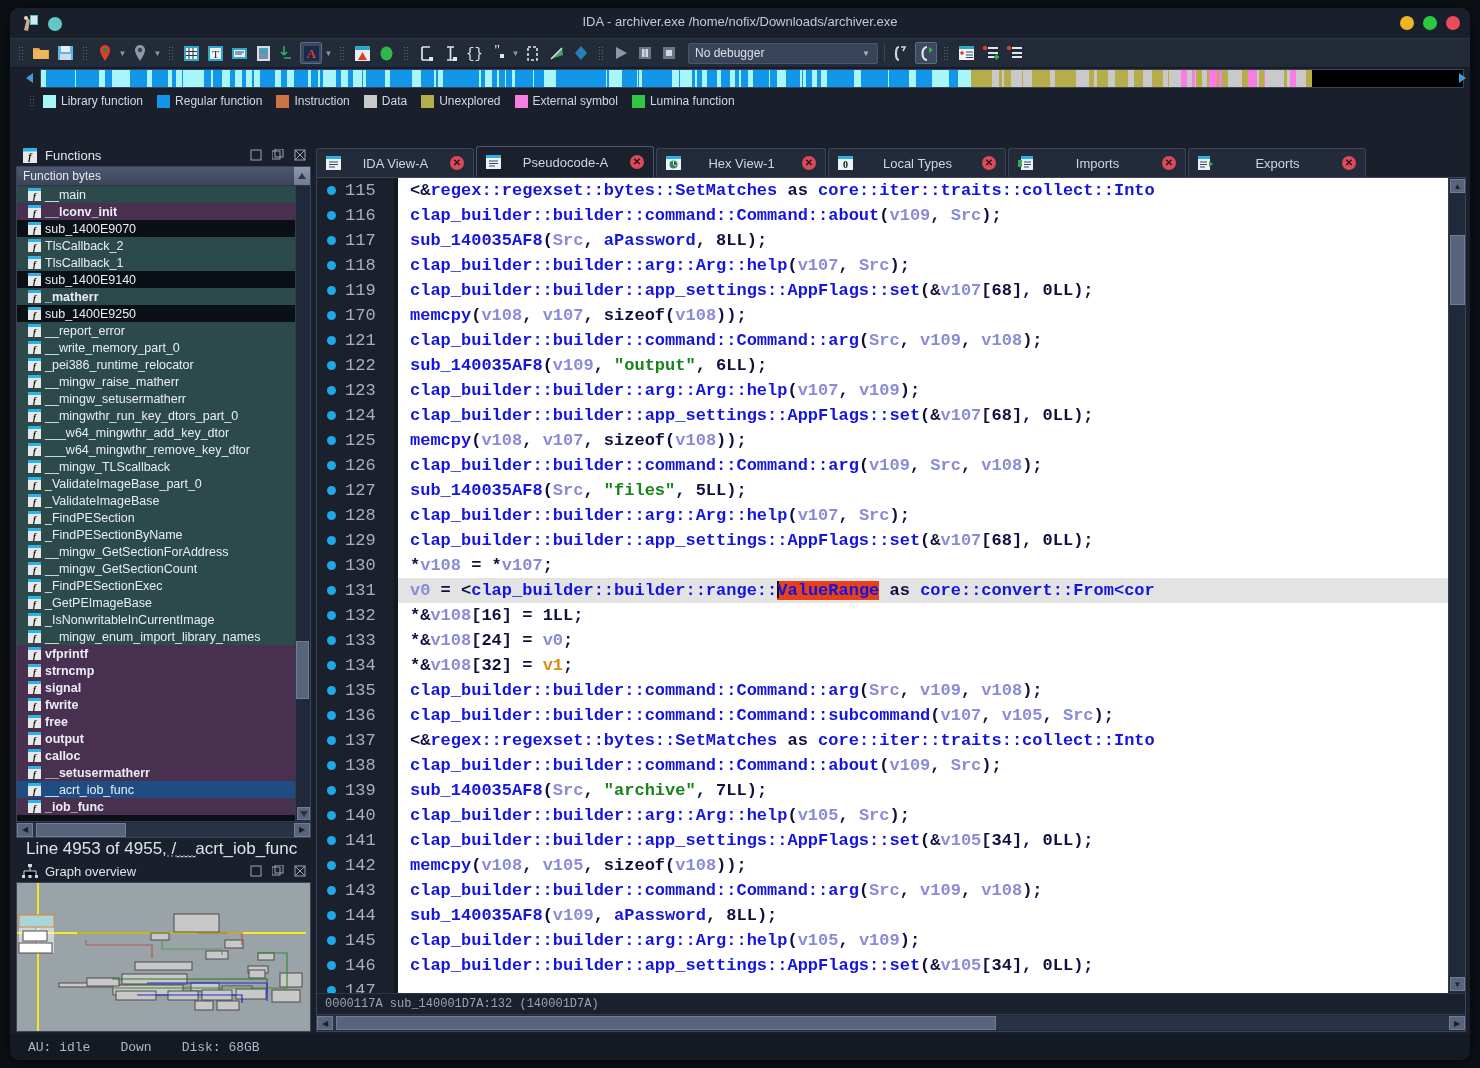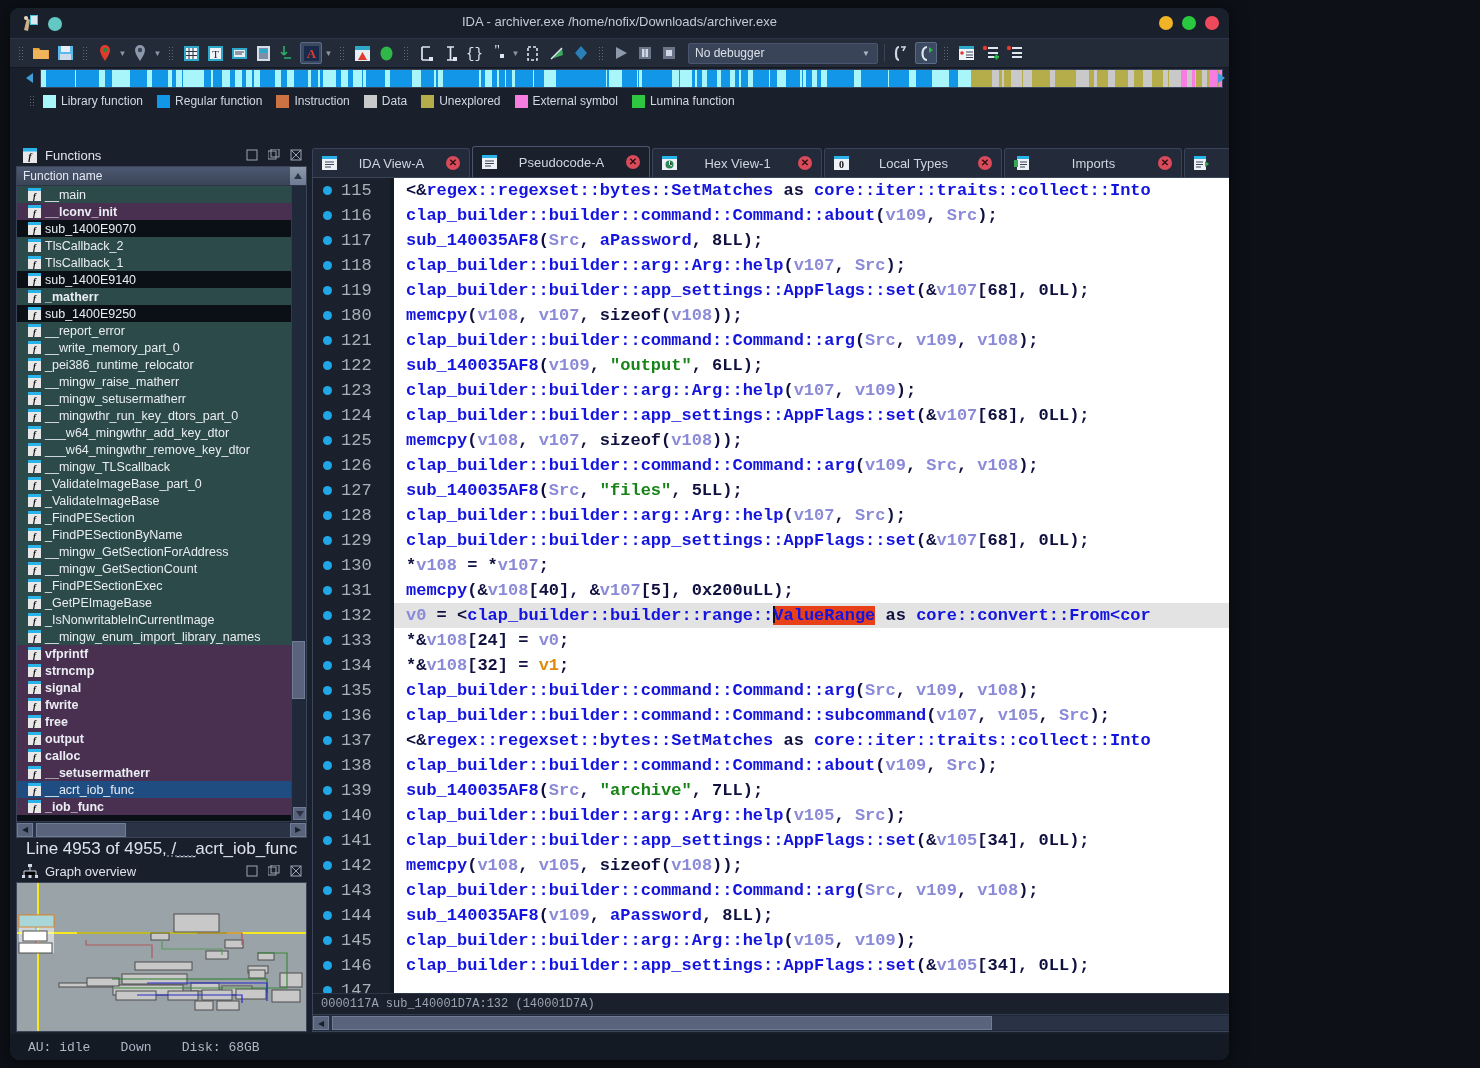--- a/index.html
+++ b/index.html
@@ -1,20 +1,20 @@
 <!DOCTYPE html>
 <html><head>
 <meta charset="utf-8">
 <style>
   * { box-sizing: border-box; margin:0; padding:0; }
   html,body { width:1480px; height:1068px; background:#0d1117; overflow:hidden; }
   body { font-family:"Liberation Sans", sans-serif; }
 
   .win {
-    position:absolute; left:10px; top:8px; width:1219px; height:1052px;
+    position:absolute; left:10px; top:8px; width:1460px; height:1052px;
     background:#1a202b; border-radius:9px; overflow:hidden;
     box-shadow:0 2px 18px rgba(0,0,0,.7);
   }
 
   
   .titlebar { position:relative; height:30px; background:#1a202b; }
   .title-text {
     position:absolute; left:0; right:0; top:6px; text-align:center;
     color:#c3cad6; font-size:13px;
   }
@@ -817,21 +817,21 @@
           <div class="pnl-btn">
             <svg width="12" height="12" viewBox="0 0 12 12">
                 <rect x="1" y="1" width="10" height="10" stroke="#9aa4b4" fill="none"></rect>
                 <path d="M1 1l10 10M11 1L1 11" stroke="#9aa4b4"></path>
               </svg>
             </div>
         </div>
 
         <div class="fn-wrap">
           <div class="fn-headrow">
-            <span class="hl">Function name</span>
+            <span class="hl">Function bytes</span>
             <span class="spin">
               <svg width="8" height="6" viewBox="0 0 8 6">
                   <path d="M4 0 L8 6 H0 Z" fill="#2b3444"></path>
                 </svg>
               </span>
           </div>
           <div class="fn-body" id="fnlist">
             <div class="fn-row t-lib">
                 <span class="ficon">
                   <i>f</i>
@@ -1237,21 +1237,21 @@
               <div class="gut-row">
                 <span class="gut-dot"></span>
                 <span class="gut-num">118</span>
               </div>
               <div class="gut-row">
                 <span class="gut-dot"></span>
                 <span class="gut-num">119</span>
               </div>
               <div class="gut-row">
                 <span class="gut-dot"></span>
-                <span class="gut-num">180</span>
+                <span class="gut-num">170</span>
               </div>
               <div class="gut-row">
                 <span class="gut-dot"></span>
                 <span class="gut-num">121</span>
               </div>
               <div class="gut-row">
                 <span class="gut-dot"></span>
                 <span class="gut-num">122</span>
               </div>
               <div class="gut-row">
@@ -1365,22 +1365,22 @@
               <div class="cline"><span class="fnm">clap_builder::builder::command::Command::arg</span><span class="pun">(</span><span class="var">Src</span><span class="pun">, </span><span class="var">v109</span><span class="pun">, </span><span class="var">v108</span><span class="pun">);</span></div>
               <div class="cline"><span class="fnm">sub_140035AF8</span><span class="pun">(</span><span class="var">v109</span><span class="pun">, </span><span class="str">"output"</span><span class="pun">, 6LL);</span></div>
               <div class="cline"><span class="fnm">clap_builder::builder::arg::Arg::help</span><span class="pun">(</span><span class="var">v107</span><span class="pun">, </span><span class="var">v109</span><span class="pun">);</span></div>
               <div class="cline"><span class="fnm">clap_builder::builder::app_settings::AppFlags::set</span><span class="pun">(&amp;</span><span class="var">v107</span><span class="pun">[68], 0LL);</span></div>
               <div class="cline"><span class="fnm">memcpy</span><span class="pun">(</span><span class="var">v108</span><span class="pun">, </span><span class="var">v107</span><span class="pun">, </span><span class="pun">sizeof</span><span class="pun">(</span><span class="var">v108</span><span class="pun">));</span></div>
               <div class="cline"><span class="fnm">clap_builder::builder::command::Command::arg</span><span class="pun">(</span><span class="var">v109</span><span class="pun">, </span><span class="var">Src</span><span class="pun">, </span><span class="var">v108</span><span class="pun">);</span></div>
               <div class="cline"><span class="fnm">sub_140035AF8</span><span class="pun">(</span><span class="var">Src</span><span class="pun">, </span><span class="str">"files"</span><span class="pun">, 5LL);</span></div>
               <div class="cline"><span class="fnm">clap_builder::builder::arg::Arg::help</span><span class="pun">(</span><span class="var">v107</span><span class="pun">, </span><span class="var">Src</span><span class="pun">);</span></div>
               <div class="cline"><span class="fnm">clap_builder::builder::app_settings::AppFlags::set</span><span class="pun">(&amp;</span><span class="var">v107</span><span class="pun">[68], 0LL);</span></div>
               <div class="cline"><span class="pun">*</span><span class="var">v108</span><span class="pun"> = *</span><span class="var">v107</span><span class="pun">;</span></div>
-              <div class="cline"><span class="fnm">memcpy</span><span class="pun">(&amp;</span><span class="var">v108</span><span class="pun">[40], &amp;</span><span class="var">v107</span><span class="pun">[5], 0x200uLL);</span></div>
               <div class="cline cur"><span class="var">v0</span><span class="pun"> = &lt;</span><span class="fnm">clap_builder::builder::range::</span><span class="hl-sel"><span class="caretbar"></span>ValueRange</span><span class="pun"> as </span><span class="fnm">core::convert::From&lt;cor</span></div>
+              <div class="cline"><span class="pun">*&amp;</span><span class="var">v108</span><span class="pun">[16] = 1LL;</span></div>
               <div class="cline"><span class="pun">*&amp;</span><span class="var">v108</span><span class="pun">[24] = </span><span class="var">v0</span><span class="pun">;</span></div>
               <div class="cline"><span class="pun">*&amp;</span><span class="var">v108</span><span class="pun">[32] = </span><span class="org">v1</span><span class="pun">;</span></div>
               <div class="cline"><span class="fnm">clap_builder::builder::command::Command::arg</span><span class="pun">(</span><span class="var">Src</span><span class="pun">, </span><span class="var">v109</span><span class="pun">, </span><span class="var">v108</span><span class="pun">);</span></div>
               <div class="cline"><span class="fnm">clap_builder::builder::command::Command::subcommand</span><span class="pun">(</span><span class="var">v107</span><span class="pun">, </span><span class="var">v105</span><span class="pun">, </span><span class="var">Src</span><span class="pun">);</span></div>
               <div class="cline"><span class="pun">&lt;&amp;</span><span class="fnm">regex::regexset::bytes::SetMatches</span><span class="pun"> as </span><span class="fnm">core::iter::traits::collect::Into</span></div>
               <div class="cline"><span class="fnm">clap_builder::builder::command::Command::about</span><span class="pun">(</span><span class="var">v109</span><span class="pun">, </span><span class="var">Src</span><span class="pun">);</span></div>
               <div class="cline"><span class="fnm">sub_140035AF8</span><span class="pun">(</span><span class="var">Src</span><span class="pun">, </span><span class="str">"archive"</span><span class="pun">, 7LL);</span></div>
               <div class="cline"><span class="fnm">clap_builder::builder::arg::Arg::help</span><span class="pun">(</span><span class="var">v105</span><span class="pun">, </span><span class="var">Src</span><span class="pun">);</span></div>
               <div class="cline"><span class="fnm">clap_builder::builder::app_settings::AppFlags::set</span><span class="pun">(&amp;</span><span class="var">v105</span><span class="pun">[34], 0LL);</span></div>
               <div class="cline"><span class="fnm">memcpy</span><span class="pun">(</span><span class="var">v108</span><span class="pun">, </span><span class="var">v105</span><span class="pun">, </span><span class="pun">sizeof</span><span class="pun">(</span><span class="var">v108</span><span class="pun">));</span></div>

